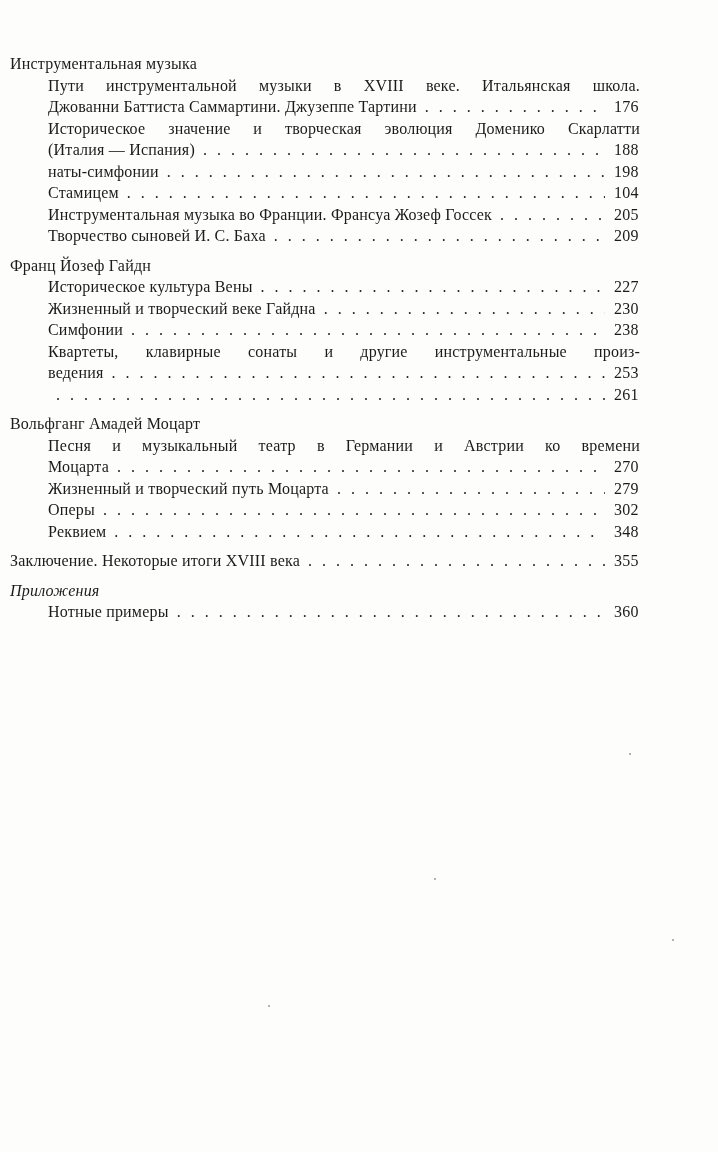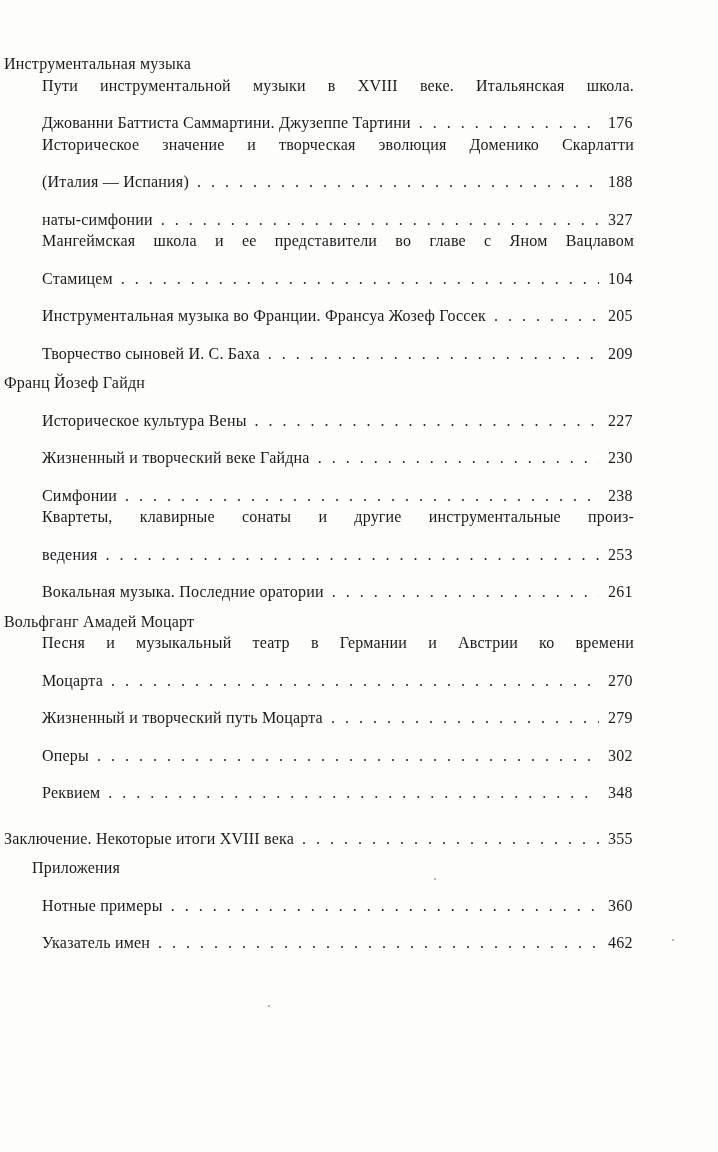--- a/index.html
+++ b/index.html
@@ -14,52 +14,51 @@
     position: relative;
     font-family: "Liberation Serif", "DejaVu Serif", serif;
     font-size: 16px;
     line-height: 21.5px;
     color: #1b1b1b;
     letter-spacing: 0.2px;
   }
   .page-content {
     position: absolute;
     top: 53px;
-    left: 4px;
+    left: 10px;
     width: 630px;
   }
   .toc-section + .toc-section {
     margin-top: 8px;
   }
   .section-heading {
     text-align: left;
   }
   .section-heading.italic {
-    margin-left: 28px;
+    font-style: italic;
   }
   .toc-entry {
     padding-left: 38px;
   }
   .toc-entry.no-indent {
     padding-left: 0;
   }
   .entry-line.justified {
     text-align: justify;
     text-align-last: justify;
   }
   .entry-last-line {
     display: flex;
     flex-direction: row;
     align-items: baseline;
     width: 100%;
   }
   .entry-text {
     white-space: nowrap;
     flex: 0 0 auto;
-    margin-top: 16px;
   }
   .dot-leader {
     flex: 1 1 auto;
     overflow: hidden;
     white-space: nowrap;
     margin-left: 8px;
     margin-right: 9px;
     letter-spacing: 10px;
     color: #222;
   }
@@ -96,25 +95,24 @@
         <div class="entry-last-line">
           <span class="entry-text">(Италия — Испания)</span>
           <span class="dot-leader"></span>
           <span class="page-number">188</span>
         </div>
       </div>
       <div class="toc-entry">
         <div class="entry-last-line">
           <span class="entry-text">наты-симфонии</span>
           <span class="dot-leader"></span>
-          <span class="page-number">327</span>
-        </div>
-      </div>
-      <div class="toc-entry">
-        <div class="entry-line justified">Мангеймская школа и ее представители во главе с Яном Вацлавом</div>
+          <span class="page-number">198</span>
+        </div>
+      </div>
+      <div class="toc-entry">
         <div class="entry-last-line">
           <span class="entry-text">Стамицем</span>
           <span class="dot-leader"></span>
           <span class="page-number">104</span>
         </div>
       </div>
       <div class="toc-entry">
         <div class="entry-last-line">
           <span class="entry-text">Инструментальная музыка во Франции. Франсуа Жозеф Госсек</span>
           <span class="dot-leader"></span>
@@ -155,21 +153,20 @@
       <div class="toc-entry">
         <div class="entry-line justified">Квартеты, клавирные сонаты и другие инструментальные произ-</div>
         <div class="entry-last-line">
           <span class="entry-text">ведения</span>
           <span class="dot-leader"></span>
           <span class="page-number">253</span>
         </div>
       </div>
       <div class="toc-entry">
         <div class="entry-last-line">
-          <span class="entry-text">Вокальная музыка. Последние оратории</span>
           <span class="dot-leader"></span>
           <span class="page-number">261</span>
         </div>
       </div>
     </div>
     <div class="toc-section">
       <div class="section-heading">Вольфганг Амадей Моцарт</div>
       <div class="toc-entry">
         <div class="entry-line justified">Песня и музыкальный театр в Германии и Австрии ко времени</div>
         <div class="entry-last-line">
@@ -209,27 +206,20 @@
         </div>
       </div>
     </div>
     <div class="toc-section">
       <div class="section-heading italic">Приложения</div>
       <div class="toc-entry">
         <div class="entry-last-line">
           <span class="entry-text">Нотные примеры</span>
           <span class="dot-leader"></span>
           <span class="page-number">360</span>
-        </div>
-      </div>
-      <div class="toc-entry">
-        <div class="entry-last-line">
-          <span class="entry-text">Указатель имен</span>
-          <span class="dot-leader"></span>
-          <span class="page-number">462</span>
         </div>
       </div>
     </div>
   </div>
 
 <div class="scan-speck" style="left:434px; top:878px; width:2px; height:2px;"></div>
 <div class="scan-speck" style="left:672px; top:939px; width:2px; height:2px;"></div>
 <div class="scan-speck" style="left:268px; top:1005px; width:2px; height:2px;"></div>
 <div class="scan-speck" style="left:629px; top:753px; width:2px; height:2px;"></div>
 

